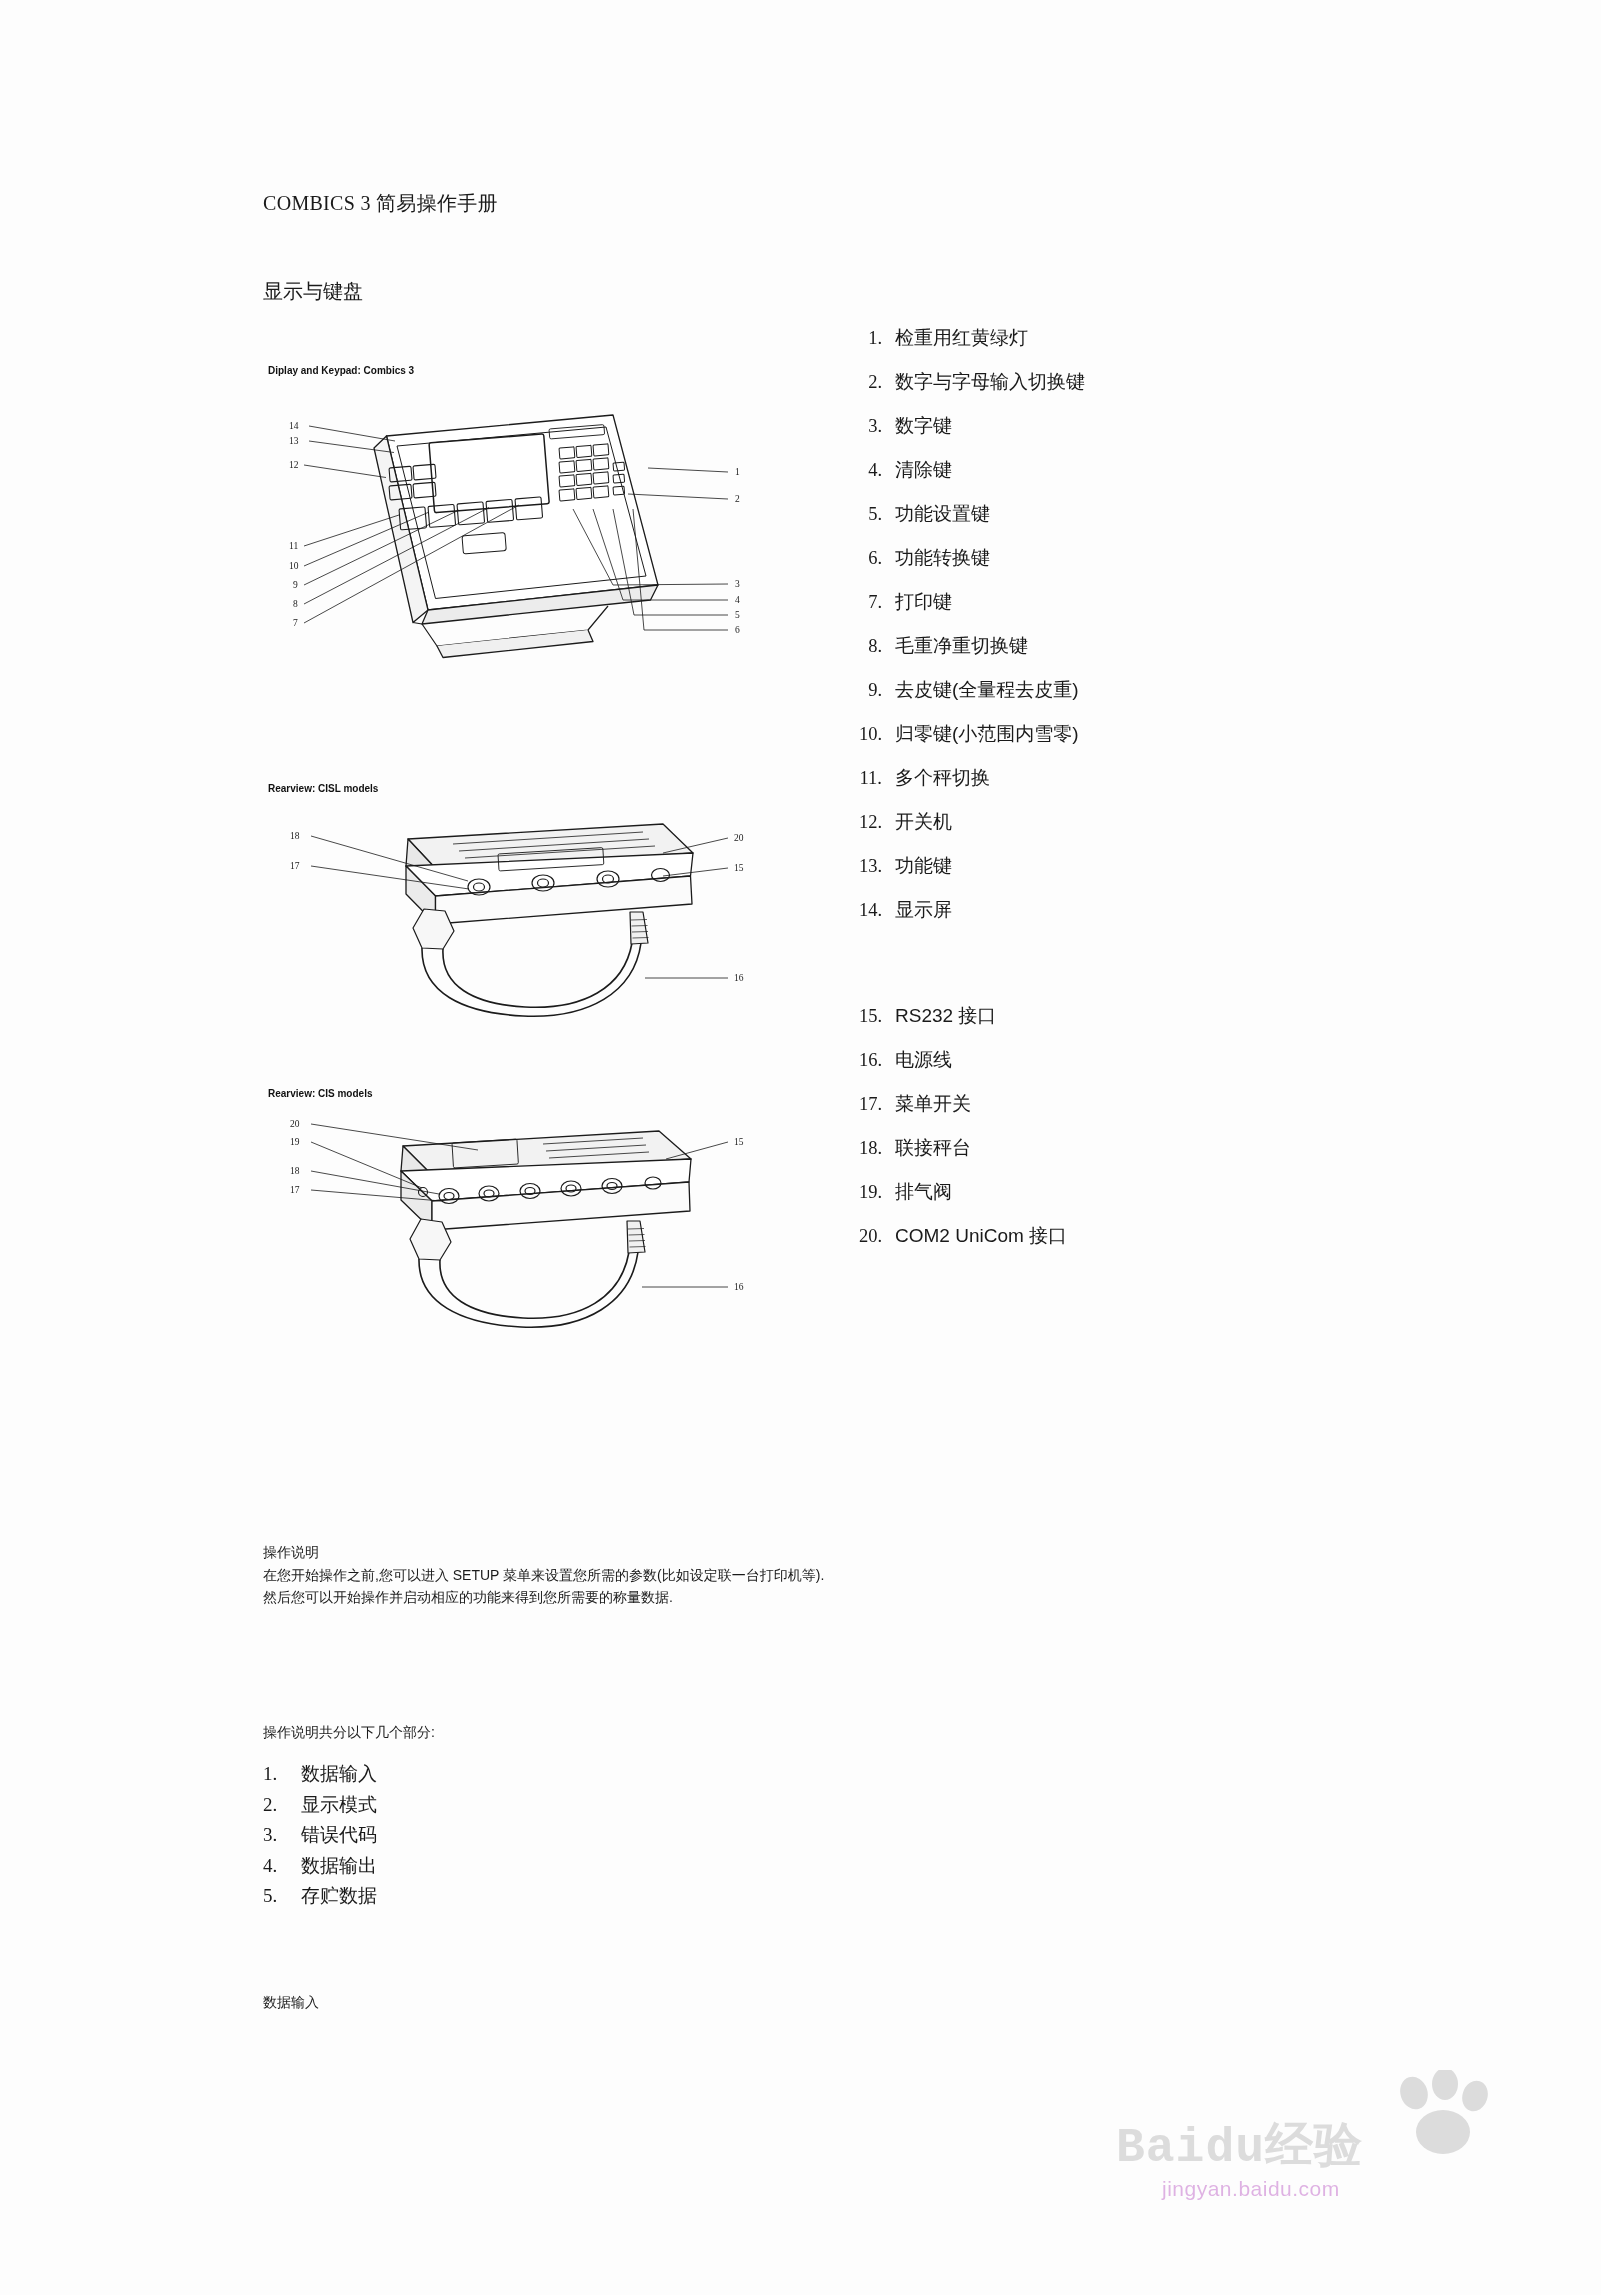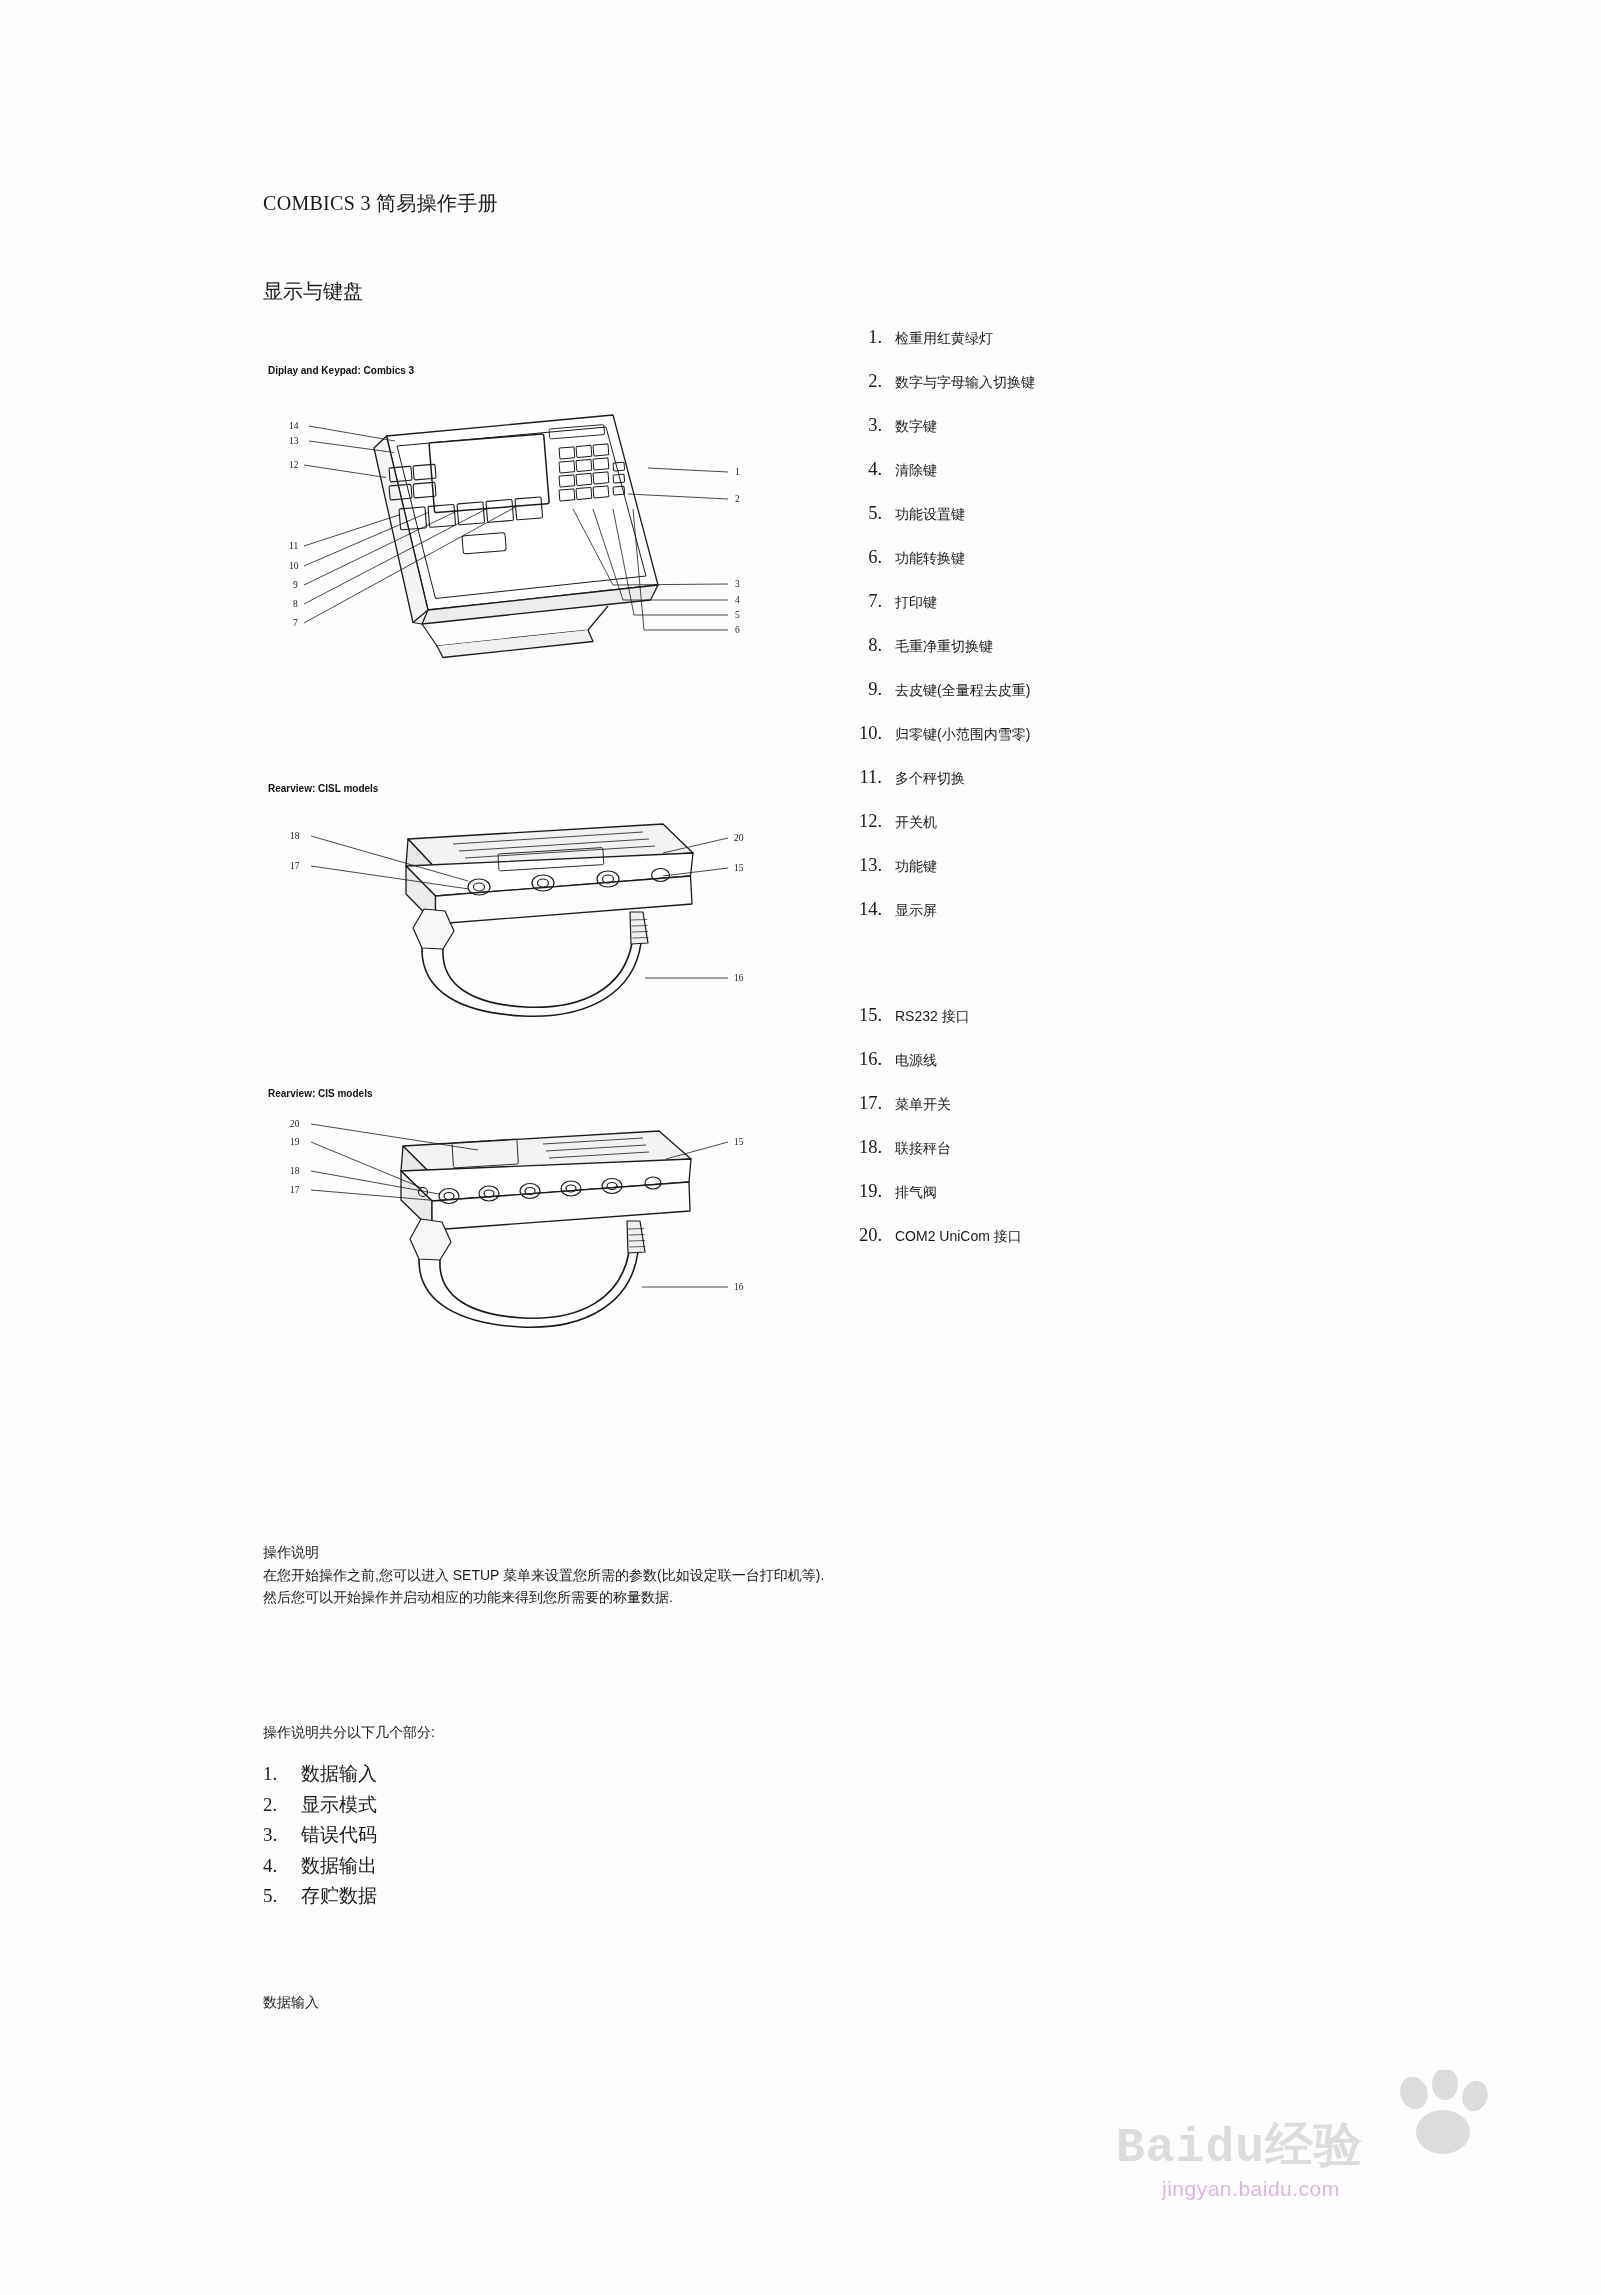--- a/index.html
+++ b/index.html
@@ -68,21 +68,21 @@
   }
   .legend-num {
     width: 46px;
     text-align: right;
     padding-right: 13px;
     font-family: "Liberation Serif", serif;
     flex: none;
   }
   .legend-label {
     font-family: "Liberation Sans", sans-serif;
-    font-size: 14px;
+    font-size: 19px;
     white-space: nowrap;
   }
 
   
   .body-block {
     position: absolute;
     font-family: "Liberation Sans", sans-serif;
     font-size: 14px;
     line-height: 1.62;
     white-space: nowrap;

